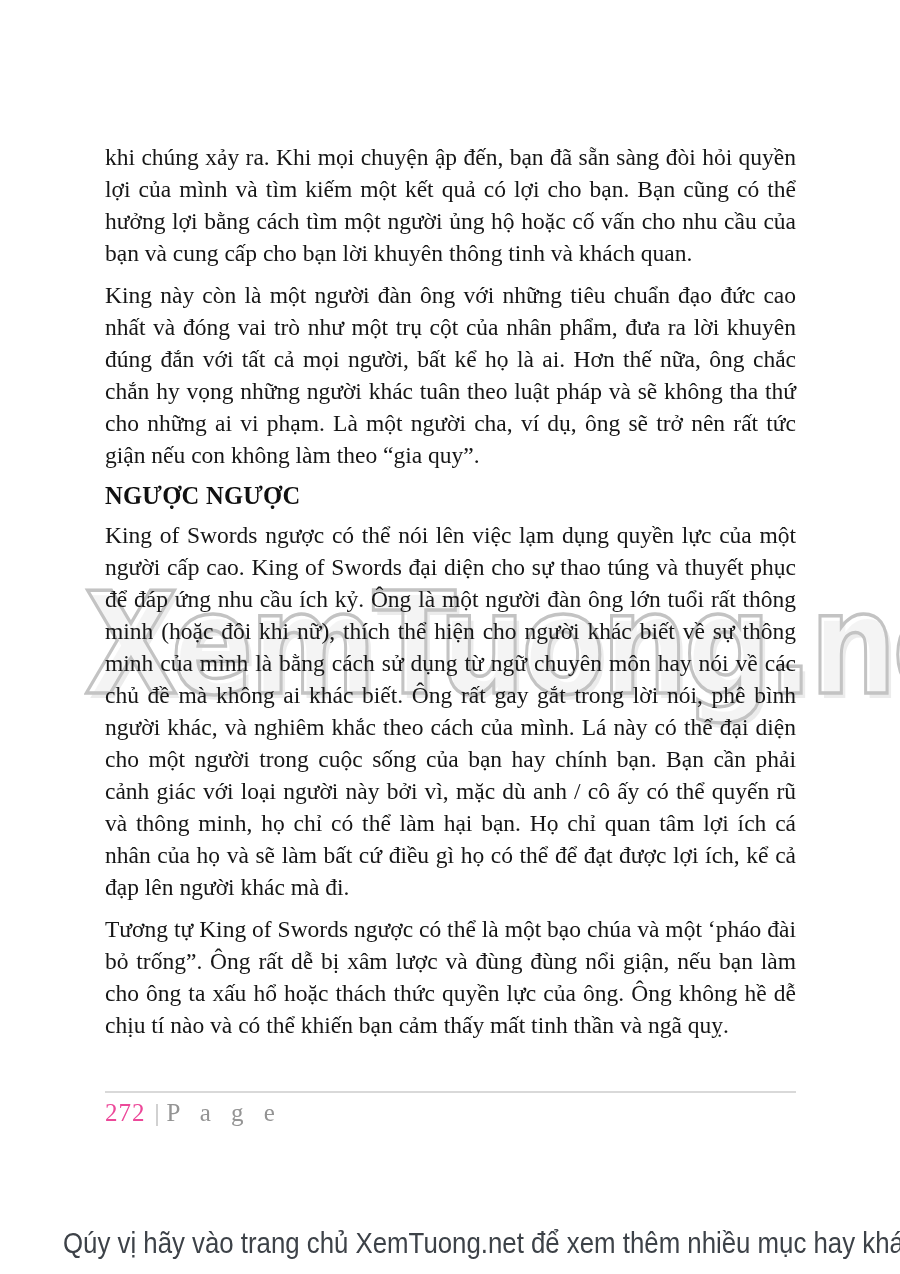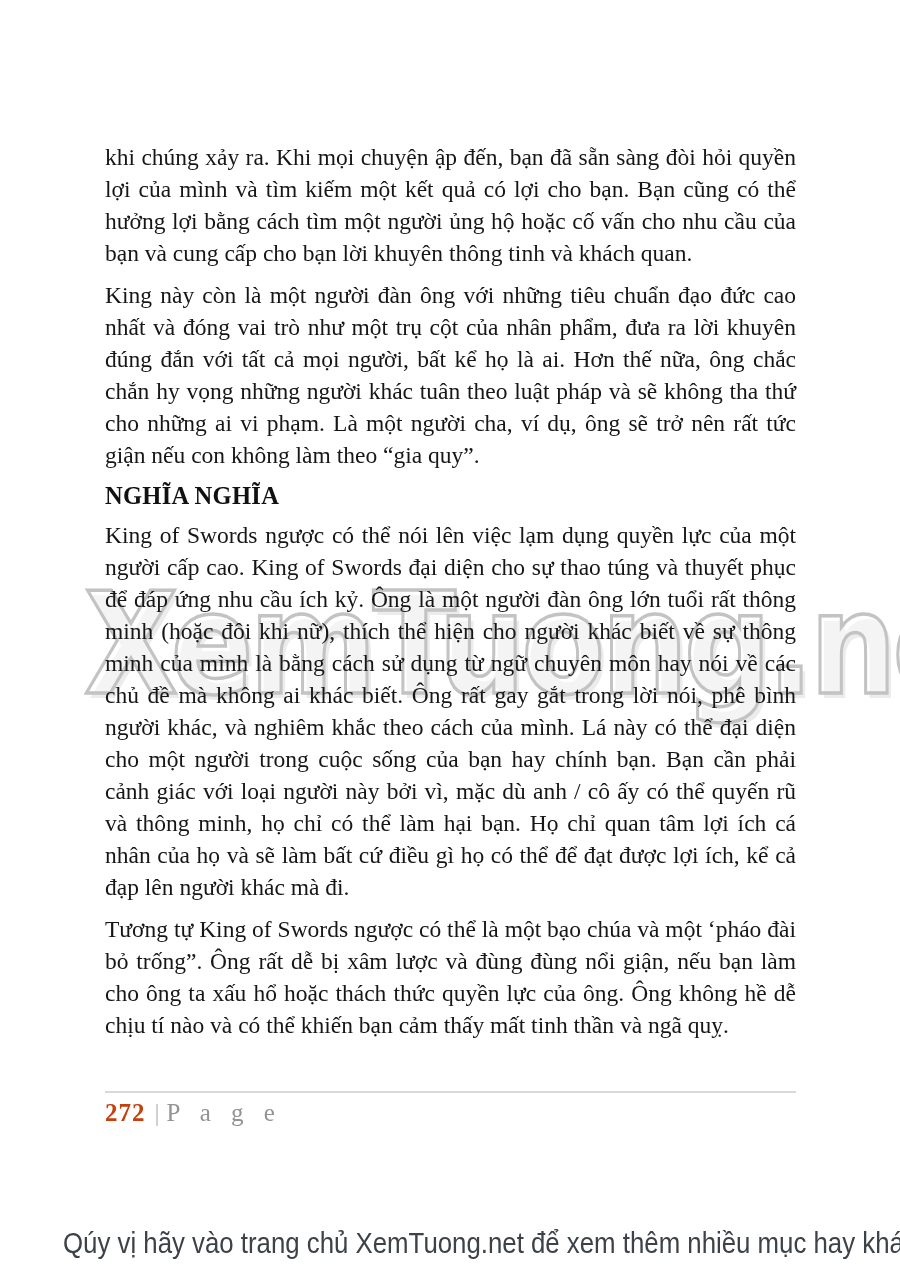--- a/index.html
+++ b/index.html
@@ -69,22 +69,22 @@
     height: 0;
   }
   .footer-text {
     margin-top: 5px;
     font-size: 25px;
     line-height: 30px;
     color: #8f8f8f;
     font-family: "Liberation Serif", serif;
   }
   .page-number {
-    color: #c2410c;
-    font-weight: bold;
+    color: #ec4899;
+    font-weight: normal;
     letter-spacing: 1px;
   }
   .page-sep {
     margin: 0 7px 0 9px;
     color: #b8b8b8;
     font-weight: normal;
   }
   .page-word {
     letter-spacing: 7px;
     color: #949494;
@@ -110,21 +110,21 @@
 
 <div class="page">
 
   <div class="watermark">XemTuong.net</div>
 
   <main class="content">
     <p class="body-para">khi chúng xảy ra. Khi mọi chuyện ập đến, bạn đã sẵn sàng đòi hỏi quyền lợi của mình và tìm kiếm một kết quả có lợi cho bạn. Bạn cũng có thể hưởng lợi bằng cách tìm một người ủng hộ hoặc cố vấn cho nhu cầu của bạn và cung cấp cho bạn lời khuyên thông tinh và khách quan.</p>
 
     <p class="body-para">King này còn là một người đàn ông với những tiêu chuẩn đạo đức cao nhất và đóng vai trò như một trụ cột của nhân phẩm, đưa ra lời khuyên đúng đắn với tất cả mọi người, bất kể họ là ai. Hơn thế nữa, ông chắc chắn hy vọng những người khác tuân theo luật pháp và sẽ không tha thứ cho những ai vi phạm. Là một người cha, ví dụ, ông sẽ trở nên rất tức giận nếu con không làm theo “gia quy”.</p>
 
-    <h2 class="section-heading">NGHĨA NGHĨA</h2>
+    <h2 class="section-heading">NGƯỢC NGƯỢC</h2>
 
     <p class="body-para">King of Swords ngược có thể nói lên việc lạm dụng quyền lực của một người cấp cao. King of Swords đại diện cho sự thao túng và thuyết phục để đáp ứng nhu cầu ích kỷ. Ông là một người đàn ông lớn tuổi rất thông minh (hoặc đôi khi nữ), thích thể hiện cho người khác biết về sự thông minh của mình là bằng cách sử dụng từ ngữ chuyên môn hay nói về các chủ đề mà không ai khác biết. Ông rất gay gắt trong lời nói, phê bình người khác, và nghiêm khắc theo cách của mình. Lá này có thể đại diện cho một người trong cuộc sống của bạn hay chính bạn. Bạn cần phải cảnh giác với loại người này bởi vì, mặc dù anh / cô ấy có thể quyến rũ và thông minh, họ chỉ có thể làm hại bạn. Họ chỉ quan tâm lợi ích cá nhân của họ và sẽ làm bất cứ điều gì họ có thể để đạt được lợi ích, kể cả đạp lên người khác mà đi.</p>
 
     <p class="body-para">Tương tự King of Swords ngược có thể là một bạo chúa và một ‘pháo đài bỏ trống”. Ông rất dễ bị xâm lược và đùng đùng nổi giận, nếu bạn làm cho ông ta xấu hổ hoặc thách thức quyền lực của ông. Ông không hề dễ chịu tí nào và có thể khiến bạn cảm thấy mất tinh thần và ngã quỵ.</p>
   </main>
 
   <footer class="page-footer">
     <div class="footer-rule"></div>
     <div class="footer-text">
       <span class="page-number">272</span><span class="page-sep">|</span><span class="page-word">P a g e</span>

